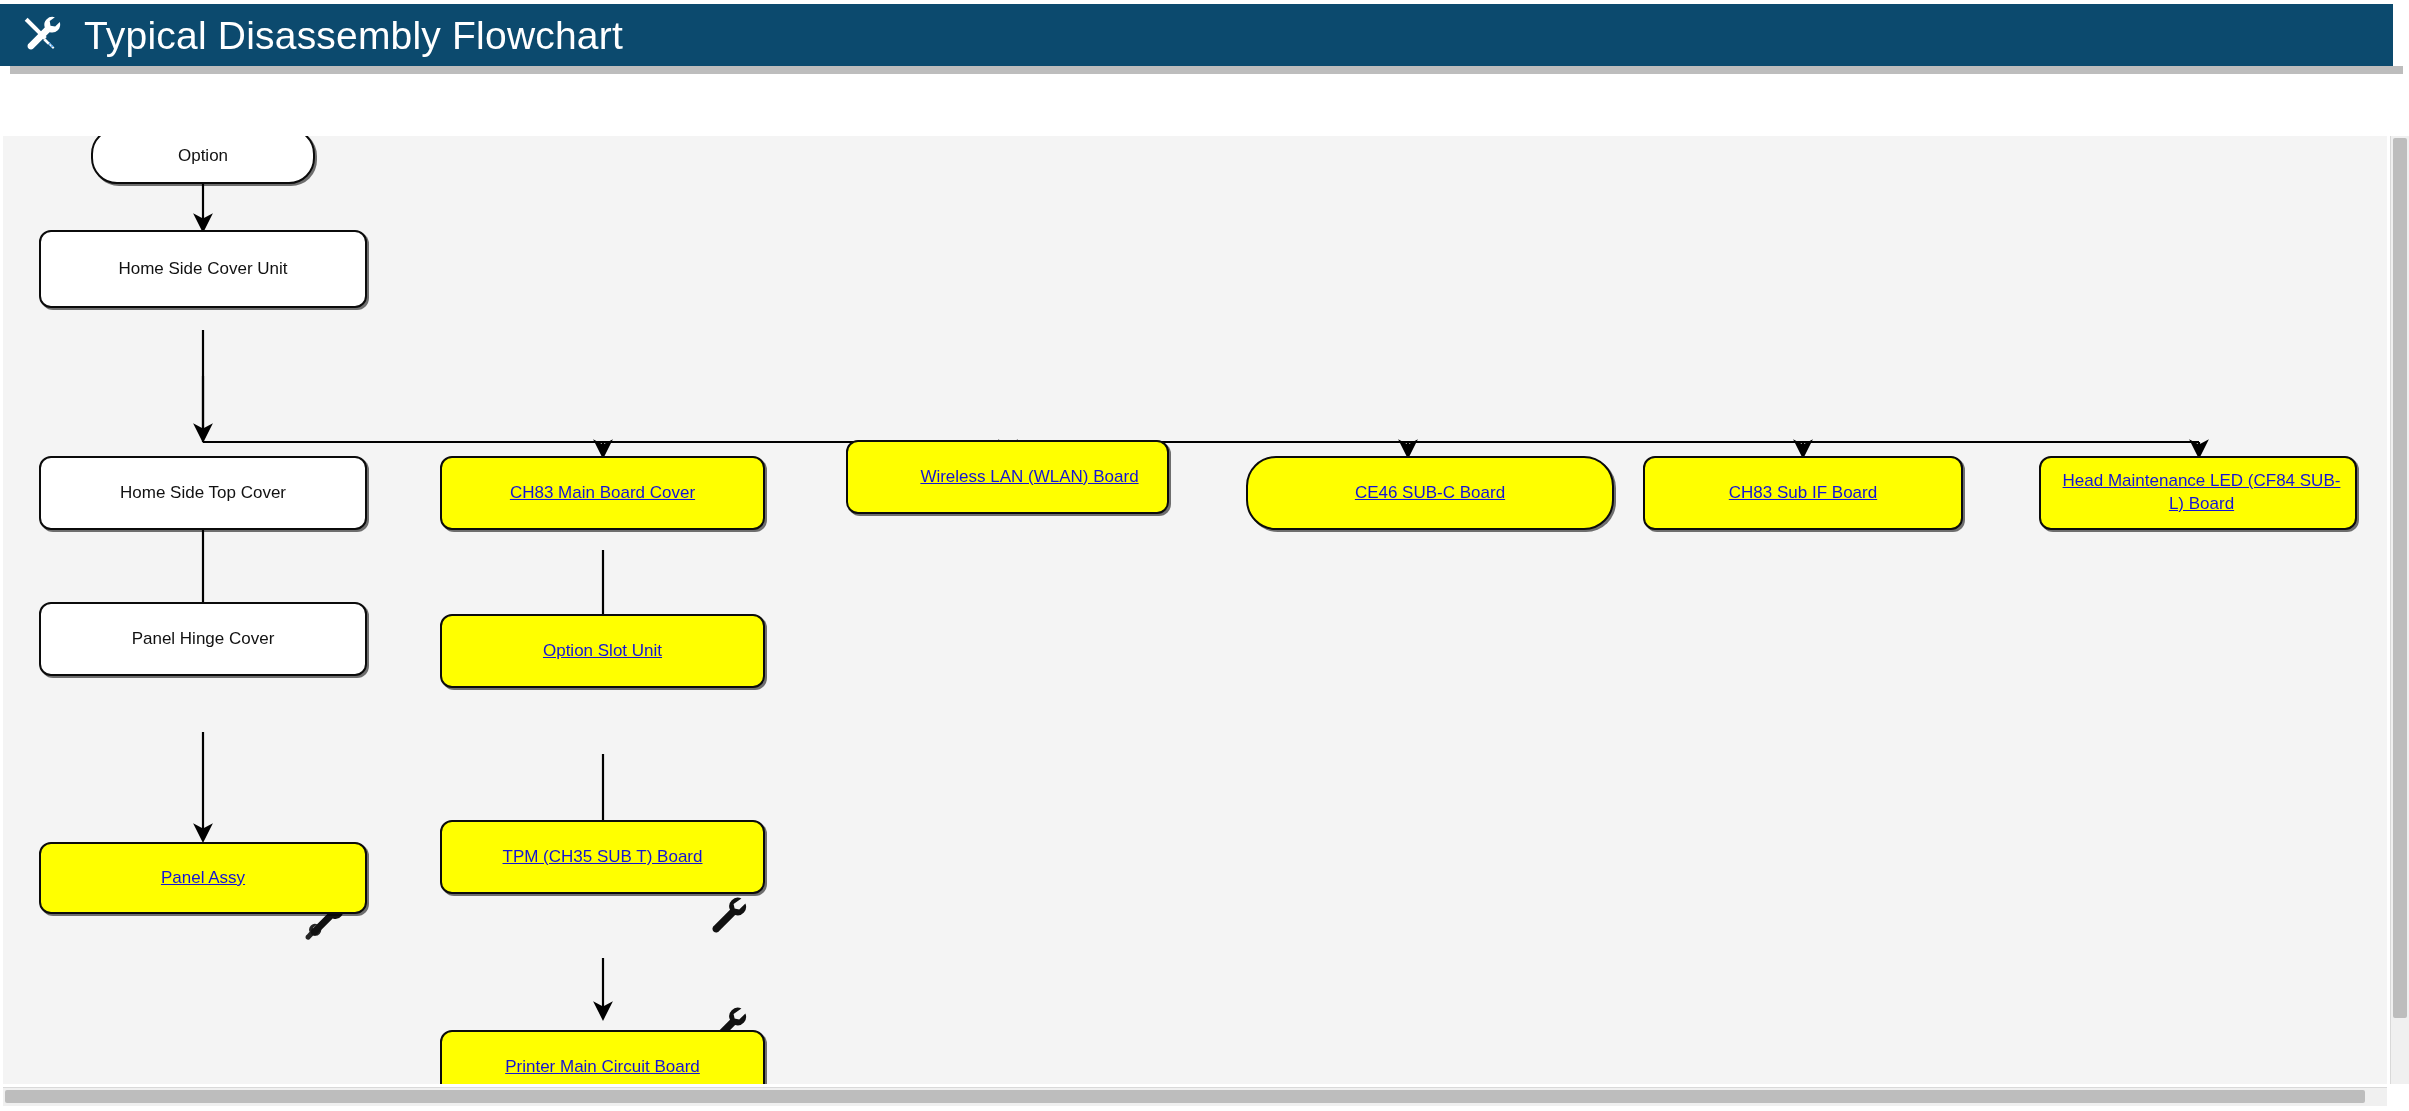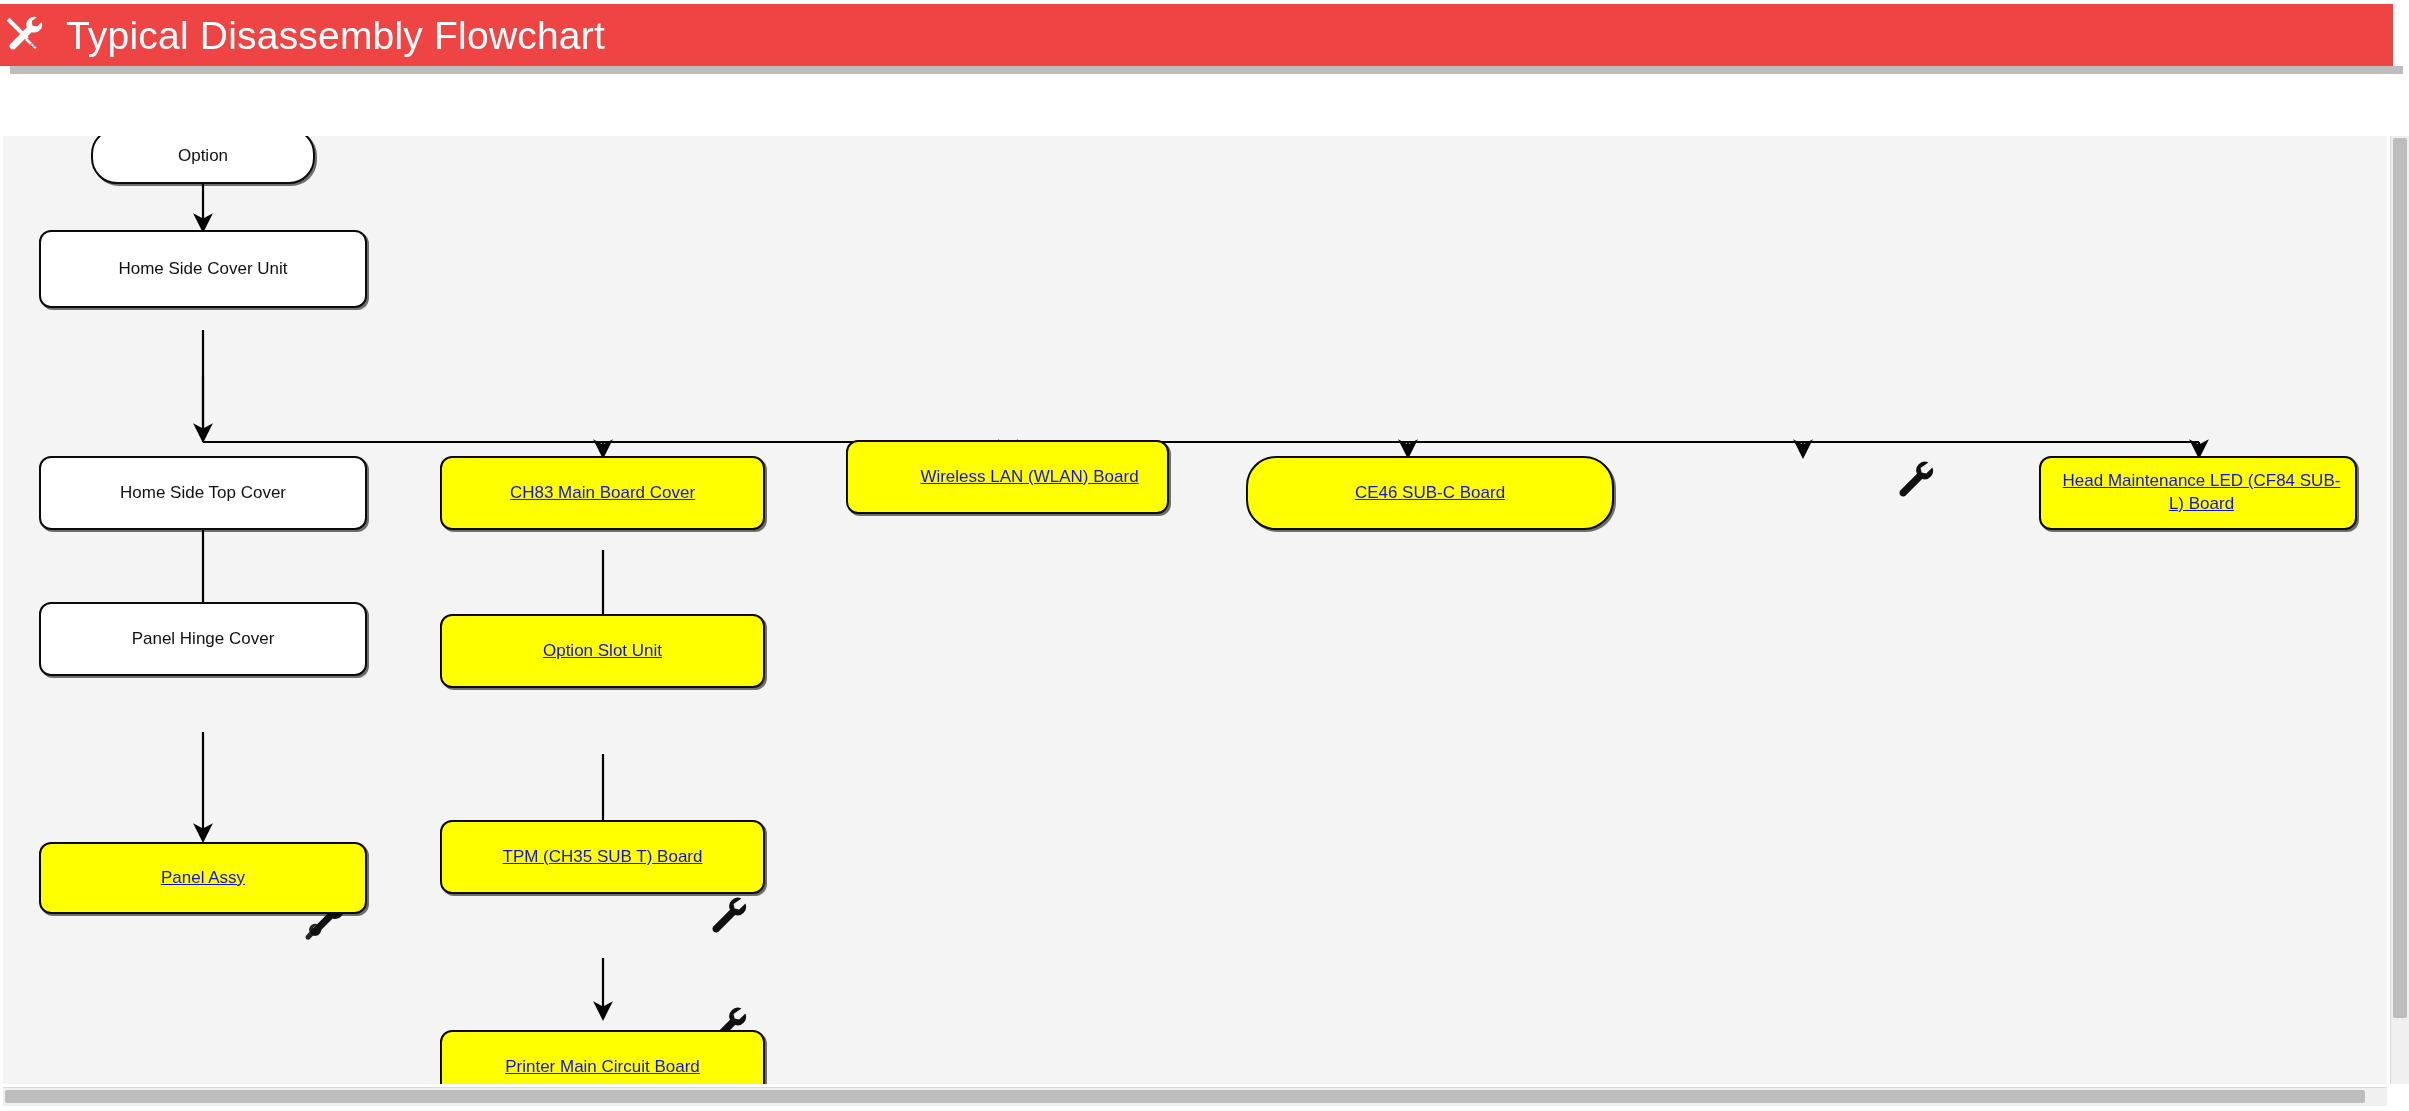--- a/index.html
+++ b/index.html
@@ -17,24 +17,25 @@
     overflow: hidden;
   }
 
   
   .header-bar {
     position: absolute;
     left: 0px;
     top: 4px;
     width: 2393px;
     height: 62px;
-    background: #ef4444;
+    background: #0c4a6e;
     display: flex;
     align-items: center;
     box-sizing: border-box;
+    padding-left: 18px;
   }
   .header-shadow {
     position: absolute;
     left: 10px;
     top: 66px;
     width: 2393px;
     height: 8px;
     background: #bdbdbd;
   }
   .header-icon {
@@ -289,20 +290,23 @@
       <span class="node-label">CE46 SUB-C Board</span>
     </div>
 
     <div class="wrench-badge" style="left:1890px; top:320px;">
       <svg viewBox="0 0 64 64">
           <g fill="#111111">
         <path d="M54 10 a13 13 0 0 0 -17.4 17.2 L13 50.8 a5.8 5.8 0 1 0 7.8 7.8 L44.4 35 A13 13 0 0 0 60 17.4 L50.6 26.8 L43.6 25.2 L42 18.2 Z"></path>
       </g>
         </svg>
     </div>
+    <div class="node link-node" style="left:1640px; top:320px; width:320px; height:74px;">
+      <span class="node-label">CH83 Sub IF Board</span>
+    </div>
 
     <div class="node link-node" style="left:2036px; top:320px; width:318px; height:74px;padding-left:7px;">
       <span class="node-label">Head Maintenance LED (CF84 SUB-L) Board</span>
     </div>
 
   </div>
 
   <div class="scrollbar-v">
     <div class="scrollbar-v-thumb"></div>
   </div>

